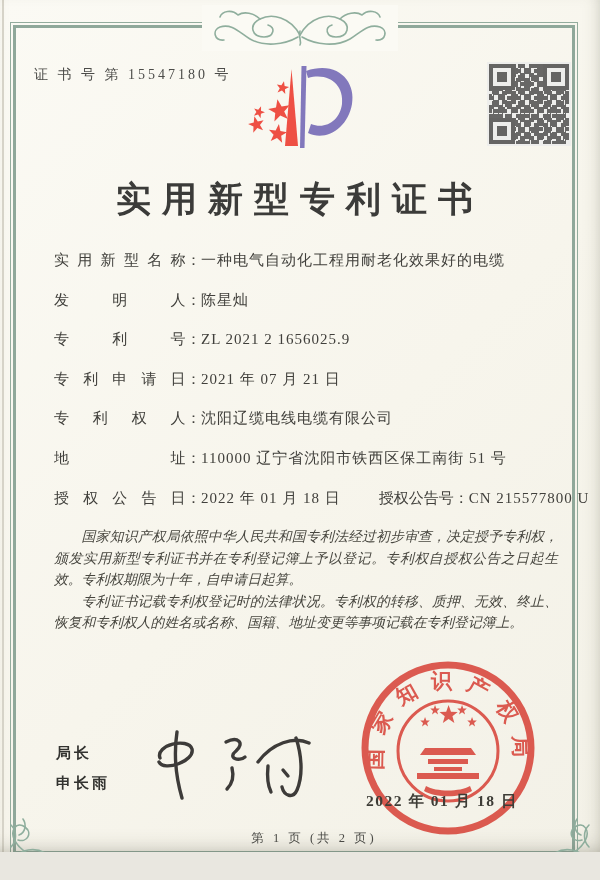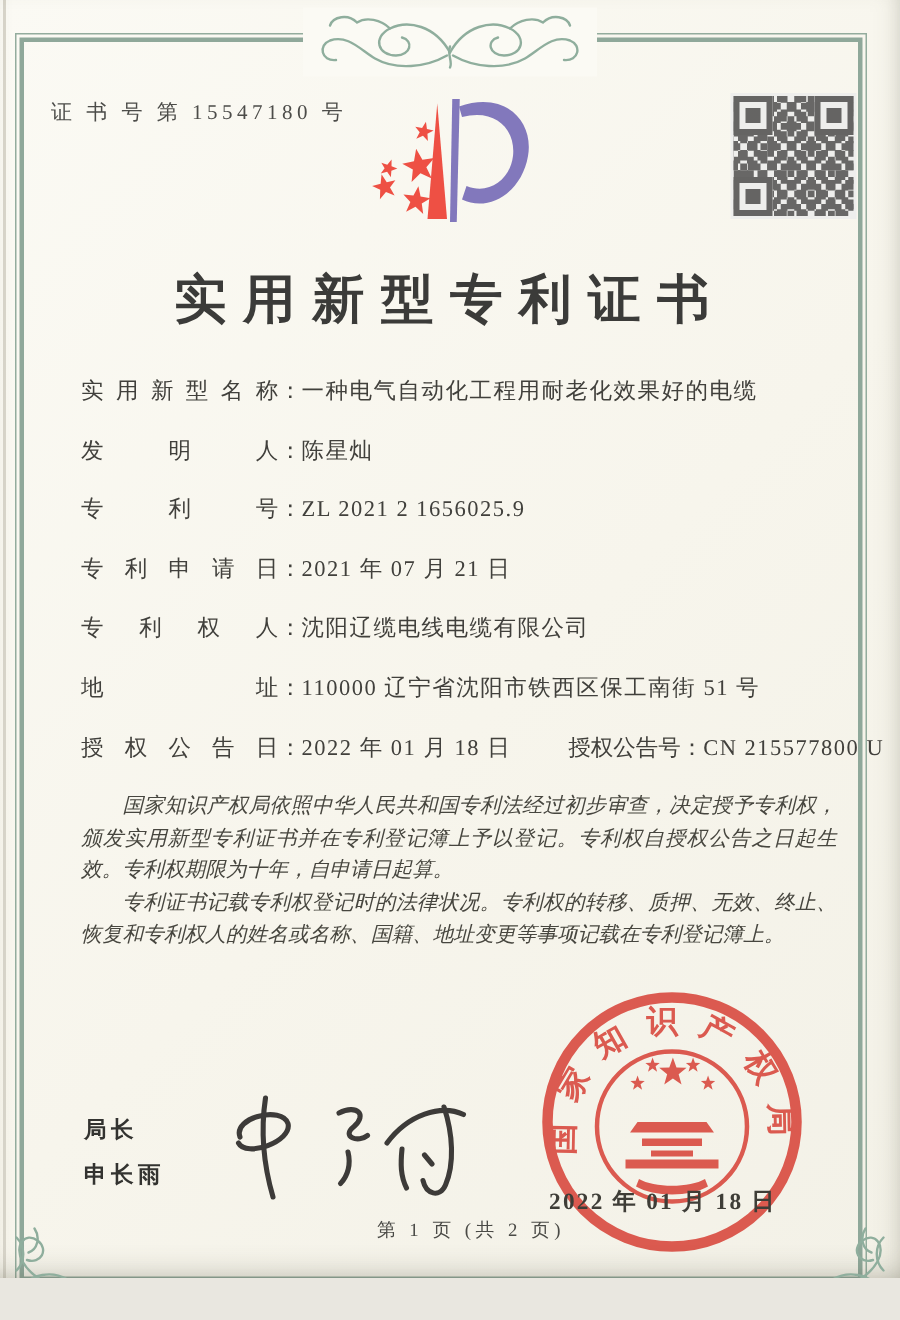--- a/index.html
+++ b/index.html
@@ -45,21 +45,21 @@
   .paras p{margin:0;text-indent:2em;}
   
   .signer{position:absolute;left:56px;top:744px;font-family:"Liberation Sans","DejaVu Sans",sans-serif;
           font-size:15px;letter-spacing:3px;color:#333330;font-weight:600;}
   .signer div{margin-bottom:11px;}
   .signature{position:absolute;left:146px;top:726px;width:178px;height:84px;}
   
   .seal{position:absolute;left:356px;top:655px;width:184px;height:184px;opacity:.88;}
   .seal-date{position:absolute;left:366px;top:791px;font-size:15.5px;font-weight:600;
              letter-spacing:1.5px;color:#3e3d37;z-index:5;}
-  .footer{position:absolute;left:0;right:0;top:812px;text-align:center;font-size:12.5px;
+  .footer{position:absolute;left:0;right:0;top:830px;text-align:center;font-size:12.5px;
           letter-spacing:3px;color:#4a4a46;z-index:3;margin-left:28px;}
   
   .ghost{position:absolute;left:218px;top:863px;width:118px;height:9px;filter:blur(1.6px);opacity:.55;
          background:repeating-linear-gradient(90deg,#8a8a84 0 7px,transparent 7px 16px);}
 </style>
 </head>
 <body>
 
 <div class="page">
 

